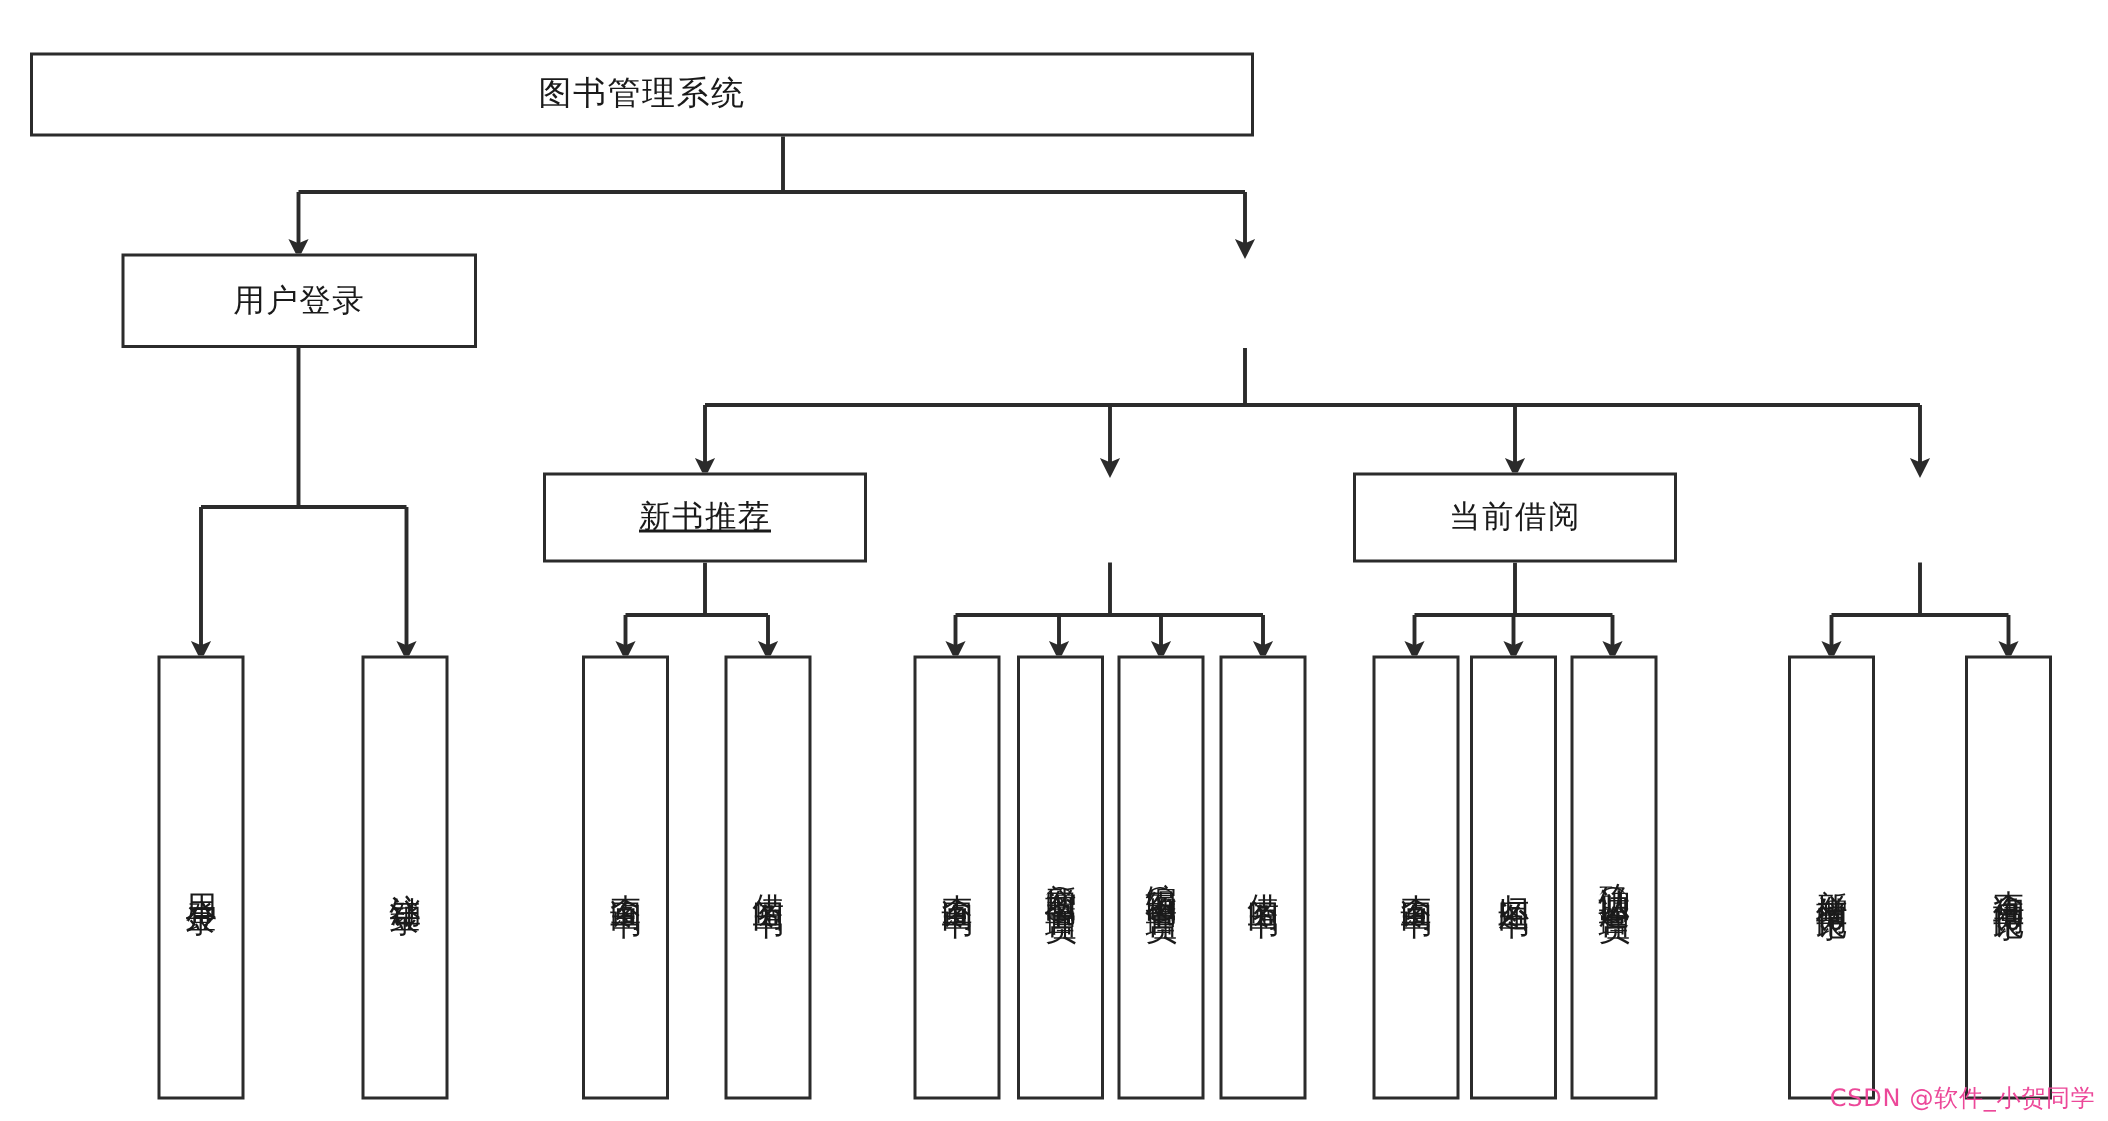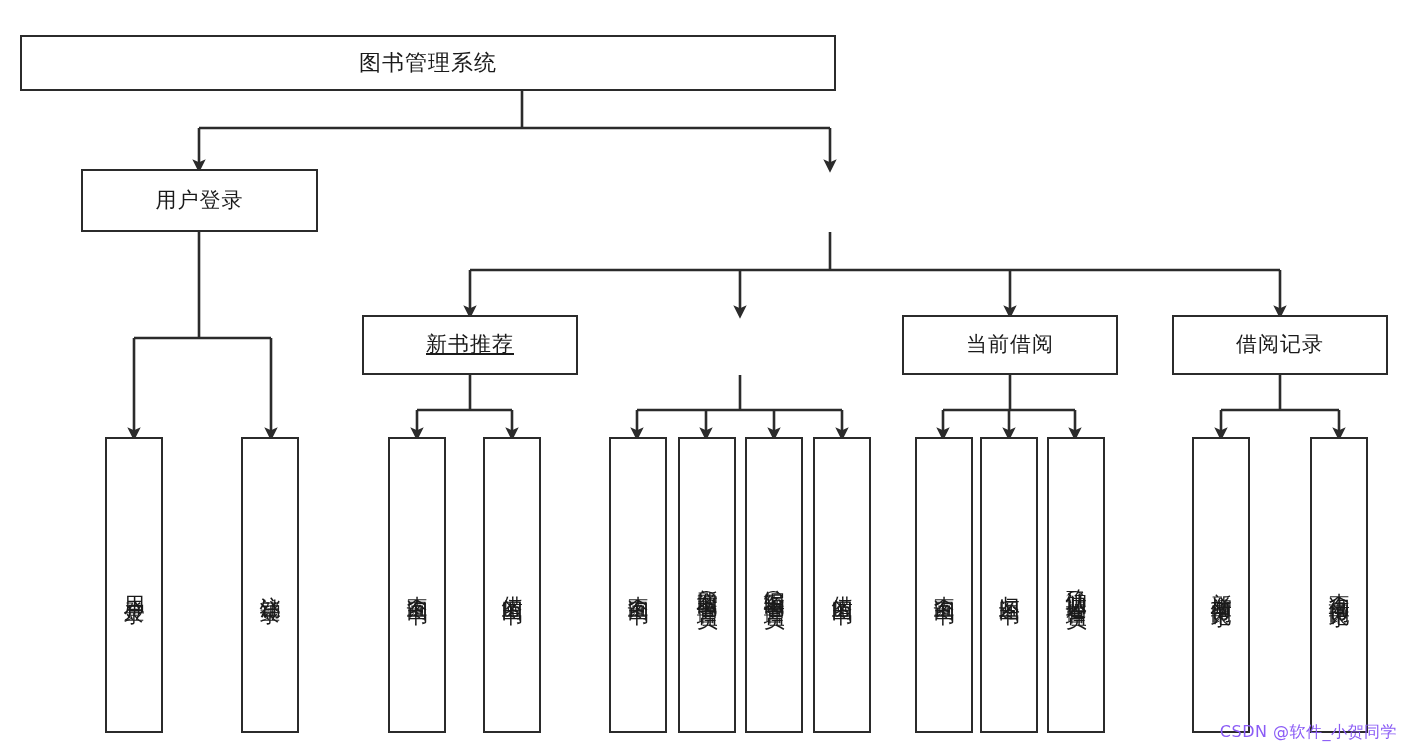--- a/index.html
+++ b/index.html
@@ -55,21 +55,21 @@
     white-space: nowrap;
   }
   #title-node {
     font-size: 22px;
   }
   #watermark {
     position: absolute;
     right: 8px;
     bottom: 4px;
     font-size: 16px;
-    color: #8b5cf6;
+    color: #ec4899;
     letter-spacing: 0.5px;
     white-space: nowrap;
     pointer-events: none;
   }
 </style>
 </head>
 <body>
 
 <div id="canvas">
 
@@ -132,23 +132,20 @@
   <div class="node horiz" style="left:81px; top:169px; width:237px; height:63px;">
     <span>用户登录</span>
   </div>
 
   <div class="node horiz" style="left:362px; top:315px; width:216px; height:60px;text-decoration:underline;">
     <span>新书推荐</span>
   </div>
   <div class="node horiz" style="left:902px; top:315px; width:216px; height:60px;">
     <span>当前借阅</span>
   </div>
-  <div class="node horiz" style="left:1172px; top:315px; width:216px; height:60px;">
-    <span>借阅记录</span>
-  </div>
 
   <div class="node vert" style="left:105px; top:437px; width:58px; height:296px;">
     <span class="vtext">用户登录</span>
   </div>
   <div class="node vert" style="left:241px; top:437px; width:58px; height:296px;">
     <span class="vtext">注销登录</span>
   </div>
 
   <div class="node vert" style="left:388px; top:437px; width:58px; height:296px;">
     <span class="vtext">查询图书</span>

